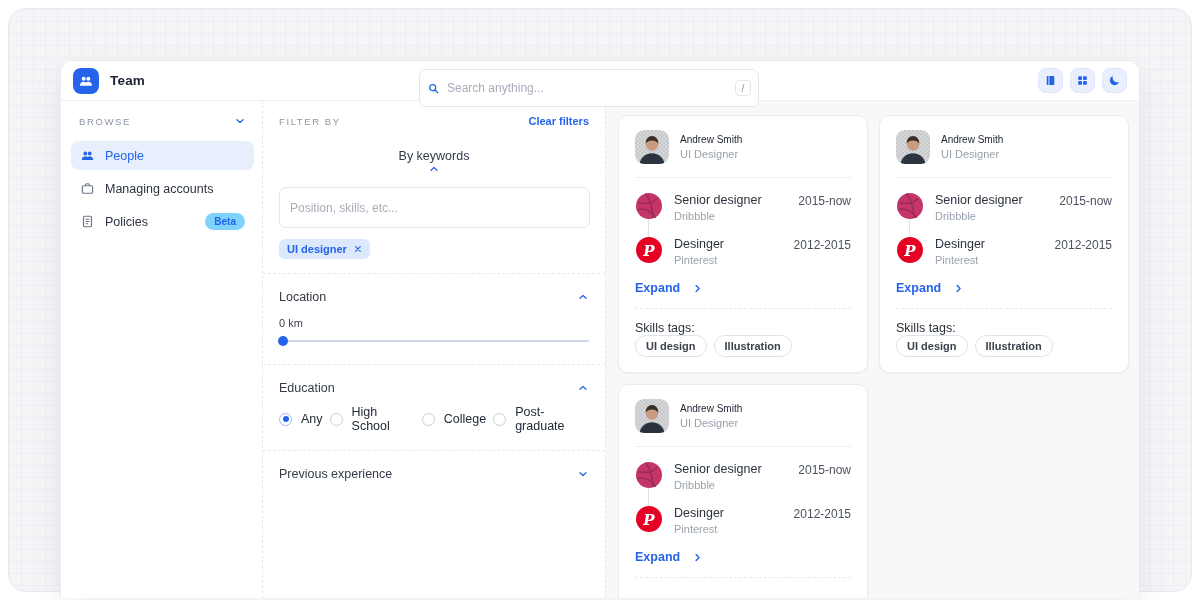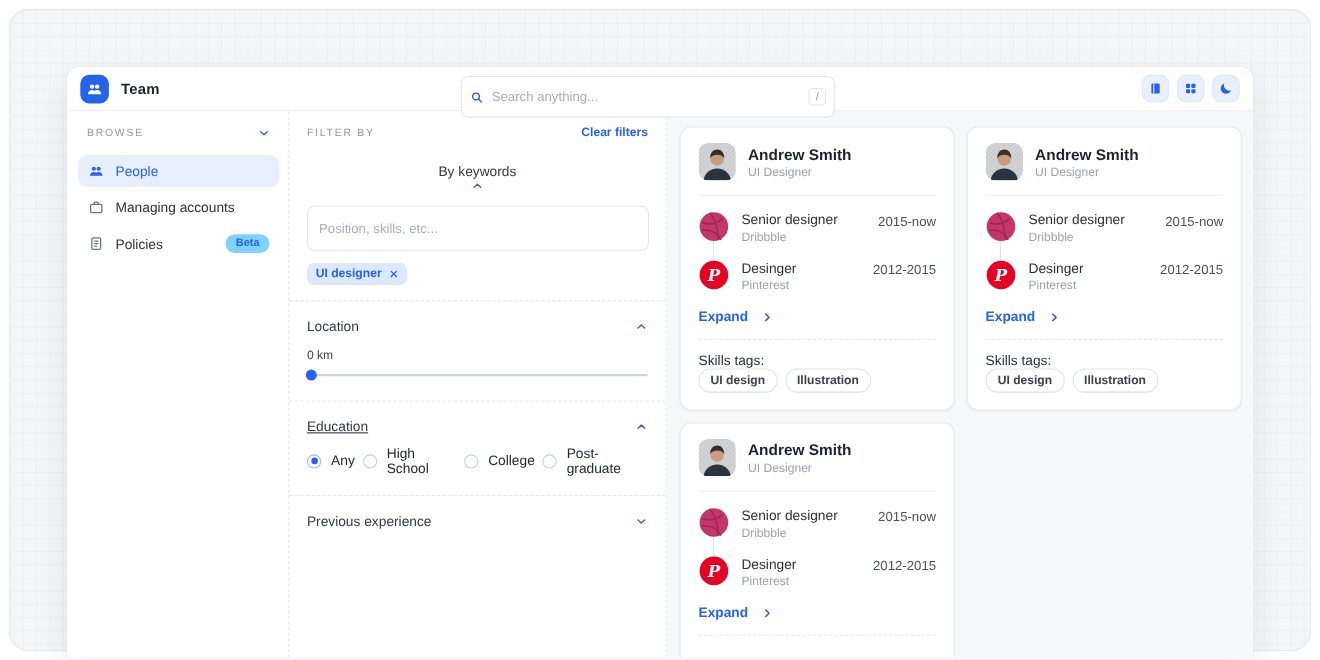--- a/index.html
+++ b/index.html
@@ -107,21 +107,21 @@
   .radio { width:13px; height:13px; border-radius:50%; border:1px solid #c9cfd8; background:#fff; position:relative; flex:0 0 auto; }
   .radio.sel { border-color:#9db9f5; }
   .radio.sel::after { content:''; position:absolute; inset:2.5px; border-radius:50%; background:#2563eb; }
 
   
   .cards { display:grid; grid-template-columns:1fr 1fr; gap:11px; align-items:start; }
   .card { background:#fff; border:1px solid #e9ebee; border-radius:10px; box-shadow:0 1px 2px rgba(16,24,40,.04); overflow:hidden; }
   .card-head { display:flex; align-items:center; gap:11px; padding:14px 16px 13px; }
   .avatar { width:34px; height:34px; border-radius:9px; overflow:hidden; flex:0 0 auto; }
   .avatar svg { display:block; }
-  .c-name { font-size:14px; font-weight:bold; color:#1b2330; }
+  .c-name { font-size:10px; font-weight:normal; color:#1b2330; }
   .c-title { font-size:11px; color:#98a1ac; margin-top:3px; }
   .c-div { border-top:1px solid #eef0f3; margin:0 16px; }
   .c-div-dash { border-top:1px dashed #e6e9ee; margin:0 16px; }
   .timeline { padding:14px 16px 0; position:relative; }
   .t-line { position:absolute; left:29px; top:41px; width:1px; height:20px; background:#dfe3e8; }
   .exp-row { display:flex; align-items:flex-start; gap:11px; }
   .exp-row + .exp-row { margin-top:14px; }
   .exp-icon { width:28px; height:28px; flex:0 0 auto; position:relative; z-index:1; }
   .exp-icon svg { display:block; }
   .exp-texts { flex:1; padding-top:1px; }
@@ -255,21 +255,21 @@
             </svg>
           </span>
       </div>
       <div class="range-label">0 km</div>
       <div class="range">
         <div class="track"></div>
         <div class="knob"></div>
       </div>
       <div class="f-div" style="margin-top:18px;"></div>
 
-      <div class="f-sec-head" style="margin-top:16px;text-decoration:underline;">
+      <div class="f-sec-head" style="margin-top:16px;">
         <span>Education</span>
         <span class="chev">
             <svg viewBox="0 0 24 24" fill="none" stroke="currentColor" stroke-width="2.6" stroke-linecap="round" stroke-linejoin="round">
               <path d="M6 14.5l6-5.5 6 5.5"></path>
             </svg>
           </span>
       </div>
       <div class="radios">
         <div class="radio-row">
           <span class="radio sel"></span>

